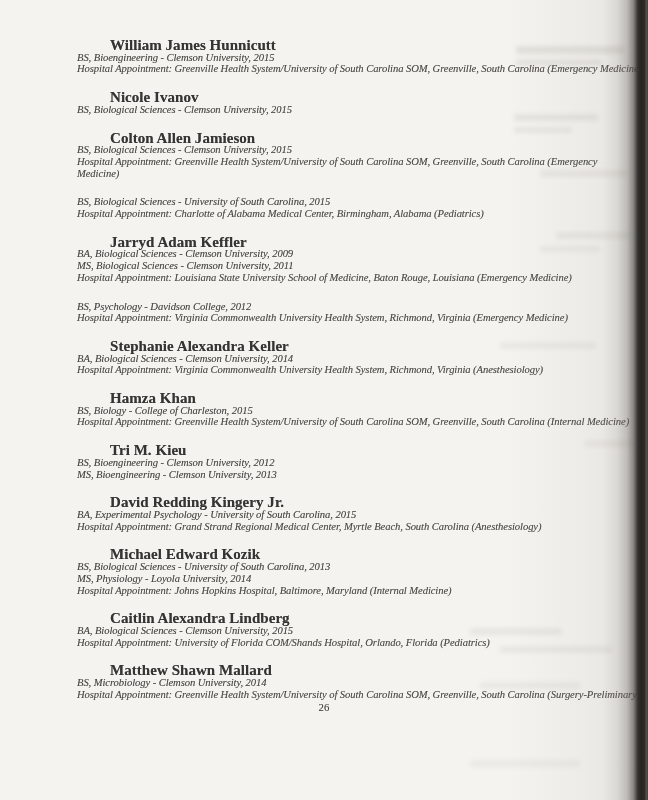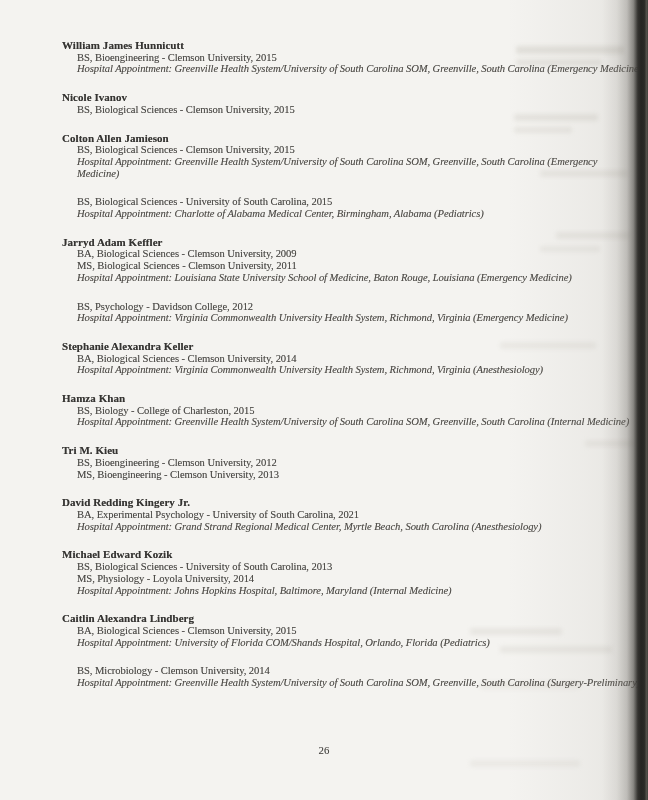--- a/index.html
+++ b/index.html
@@ -31,46 +31,48 @@
   .content {
     position: absolute;
     top: 40px;
     left: 62px;
     right: 52px;
   }
   .entry {
     margin-bottom: 17px;
   }
   .name {
-    font-size: 11px;
+    font-size: 15px;
     line-height: 11.7px;
     font-weight: bold;
     color: #353432;
     letter-spacing: 0.05px;
     text-shadow: 0 0 0.4px rgba(60,58,55,0.55);
     white-space: nowrap;
+    margin-left: 48px;
   }
   .lines {
     padding-left: 15px;
   }
   .line {
     font-size: 10.6px;
     line-height: 11.7px;
     letter-spacing: -0.08px;
     white-space: nowrap;
     color: #4a4946;
     text-shadow: 0 0 0.4px rgba(70,68,64,0.45);
+    font-style: italic;
   }
   .line.appt {
     font-style: italic;
     color: #504e4a;
   }
   .page-number {
     position: absolute;
-    top: 744px;
+    top: 701px;
     left: 0;
     width: 100%;
     text-align: center;
     font-size: 10.8px;
     color: #4a4946;
     text-shadow: 0 0 0.4px rgba(70,68,64,0.45);
   }
   
   .bleed {
     position: absolute;
@@ -184,21 +186,21 @@
     <div class="name">Tri M. Kieu</div>
     <div class="lines">
           <div class="line degree">BS, Bioengineering - Clemson University, 2012</div>
           <div class="line degree">MS, Bioengineering - Clemson University, 2013</div>
         </div>
   </div>
 
   <div class="entry">
     <div class="name">David Redding Kingery Jr.</div>
     <div class="lines">
-          <div class="line degree">BA, Experimental Psychology - University of South Carolina, 2021</div>
+          <div class="line degree">BA, Experimental Psychology - University of South Carolina, 2015</div>
           <div class="line appt">Hospital Appointment: Grand Strand Regional Medical Center, Myrtle Beach, South Carolina (Anesthesiology)</div>
         </div>
   </div>
 
   <div class="entry">
     <div class="name">Michael Edward Kozik</div>
     <div class="lines">
           <div class="line degree">BS, Biological Sciences - University of South Carolina, 2013</div>
           <div class="line degree">MS, Physiology - Loyola University, 2014</div>
           <div class="line appt">Hospital Appointment: Johns Hopkins Hospital, Baltimore, Maryland (Internal Medicine)</div>
@@ -207,20 +209,21 @@
 
   <div class="entry">
     <div class="name">Caitlin Alexandra Lindberg</div>
     <div class="lines">
           <div class="line degree">BA, Biological Sciences - Clemson University, 2015</div>
           <div class="line appt">Hospital Appointment: University of Florida COM/Shands Hospital, Orlando, Florida (Pediatrics)</div>
         </div>
   </div>
 
   <div class="entry">
+    <div class="name">Matthew Shawn Mallard</div>
     <div class="lines">
           <div class="line degree">BS, Microbiology - Clemson University, 2014</div>
           <div class="line appt">Hospital Appointment: Greenville Health System/University of South Carolina SOM, Greenville, South Carolina (Surgery-Preliminary)</div>
         </div>
   </div>
 </div>
 
   <div class="page-number">26</div>
 
   <div class="scan-shadow"></div>

